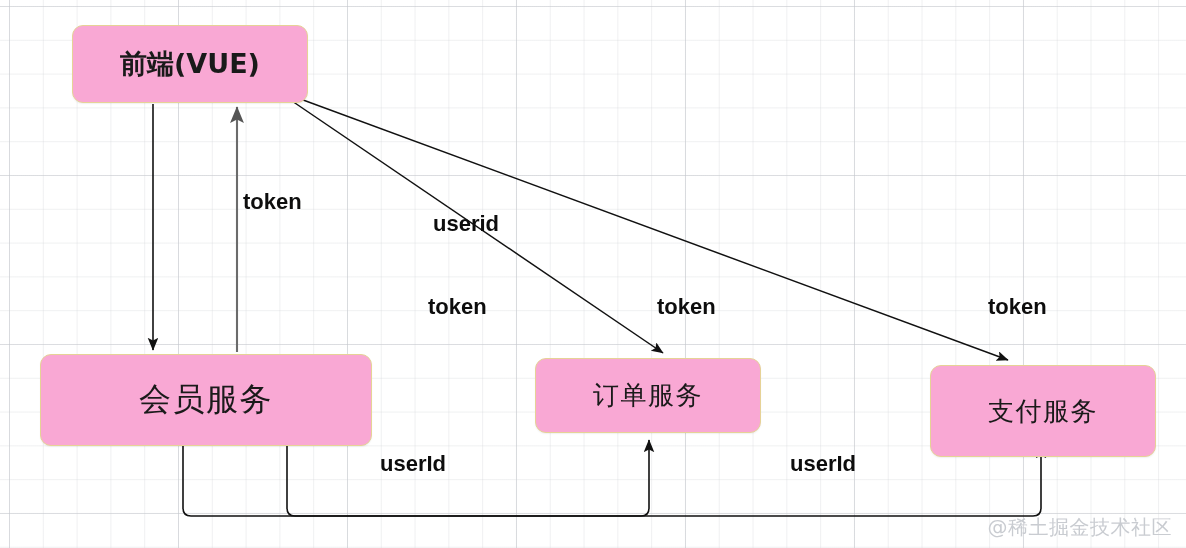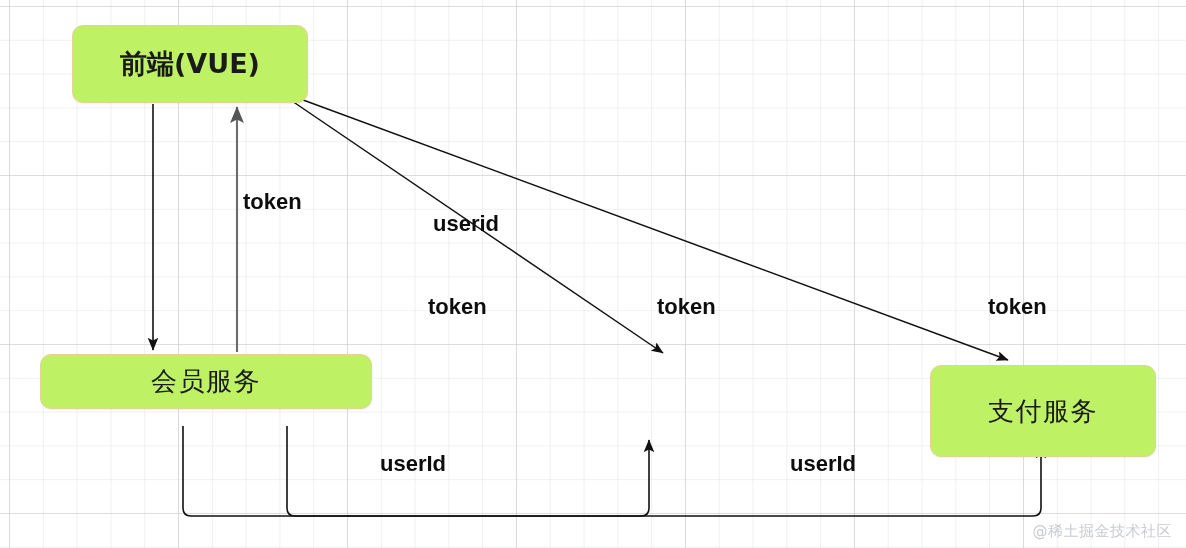--- a/index.html
+++ b/index.html
@@ -41,39 +41,39 @@
     position: absolute;
     left: 0;
     top: 0;
     width: 1186px;
     height: 548px;
     pointer-events: none;
   }
   .node {
     position: absolute;
     box-sizing: border-box;
-    background: #bef264;
+    background: #f9a8d4;
     border: 1.4px solid #e6d296;
     border-radius: 11px;
     display: flex;
     align-items: center;
     justify-content: center;
     color: #1a1a1a;
     font-family: "DejaVu Serif", "Liberation Serif", serif;
     letter-spacing: 1.5px;
     box-shadow: 0 1px 1.5px rgba(0,0,0,0.06);
   }
   #node-vue {
     left: 72px; top: 25px; width: 236px; height: 78px;
     font-size: 27px;
     font-family: "DejaVu Sans", "Liberation Sans", sans-serif;
     font-weight: 600;
     letter-spacing: 0px;
   }
-  #node-member { left: 40px;  top: 354px; width: 332px; height: 55px; font-size: 26px; text-align: center; }
+  #node-member { left: 40px;  top: 354px; width: 332px; height: 92px; font-size: 32px; text-align: center; }
   #node-order  { left: 535px; top: 358px; width: 226px; height: 75px; font-size: 26px; }
   #node-pay    { left: 930px; top: 365px; width: 226px; height: 92px; font-size: 26px; }
 
   .edge-label {
     position: absolute;
     color: #0d0d0d;
     font-family: "Liberation Sans", "DejaVu Sans", sans-serif;
     font-weight: bold;
     font-size: 22px;
     white-space: nowrap;
@@ -86,21 +86,21 @@
   .lbl-token3 { left: 657px; top: 296px; }
   .lbl-token4 { left: 988px; top: 296px; }
   .lbl-userid2 { left: 380px; top: 453px; }
   .lbl-userid3 { left: 790px; top: 453px; }
 
   #watermark {
     position: absolute;
     right: 14px;
     bottom: 7px;
     font-family: "DejaVu Sans", "Liberation Sans", sans-serif;
-    font-size: 15px;
+    font-size: 20px;
     color: #c9ccd1;
     letter-spacing: 0.5px;
     user-select: none;
   }
 </style>
 </head>
 <body>
 
 <div id="canvas">
 
@@ -127,20 +127,21 @@
 
     <path d="M183,426 L183,508 Q183,516 191,516 L641,516 Q649,516 649,508 L649,440" stroke="#111111" stroke-width="1.6" fill="none" marker-end="url(#ah)"></path>
 
     <path d="M287,426 L287,508 Q287,516 295,516 L1033,516 Q1041,516 1041,508 L1041,446" stroke="#111111" stroke-width="1.6" fill="none" marker-end="url(#ah)"></path>
   </svg>
 
   <div class="node" id="node-vue">前端(VUE)</div>
 
   <div class="node" id="node-member">会员服务</div>
 
+  <div class="node" id="node-order">订单服务</div>
 
   <div class="node" id="node-pay">支付服务</div>
 
 
   <div class="edge-label lbl-token1">token</div>
 
   <div class="edge-label lbl-userid">userid</div>
 
   <div class="edge-label lbl-token2">token</div>
 

